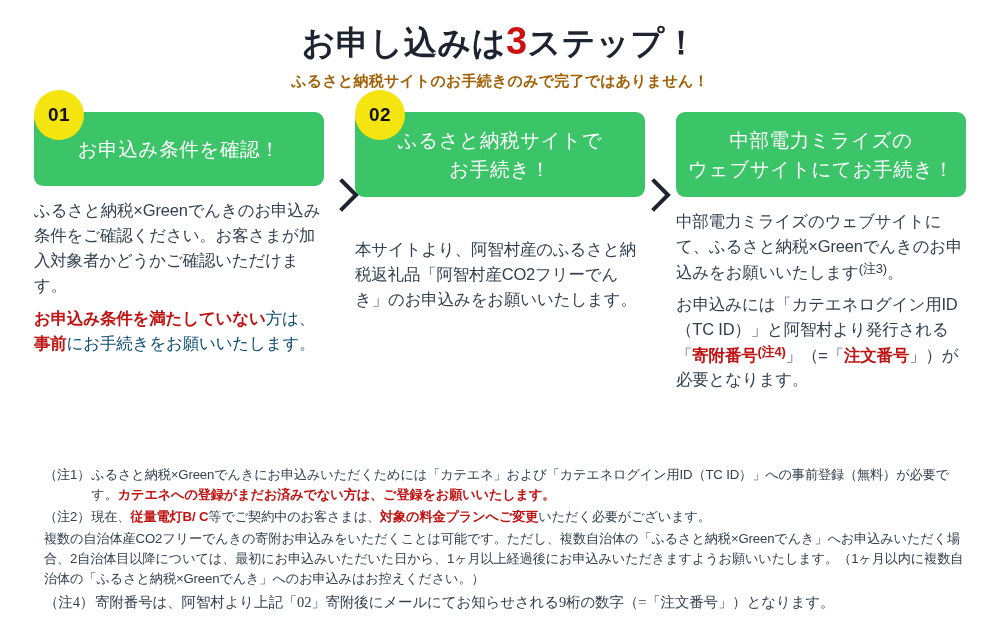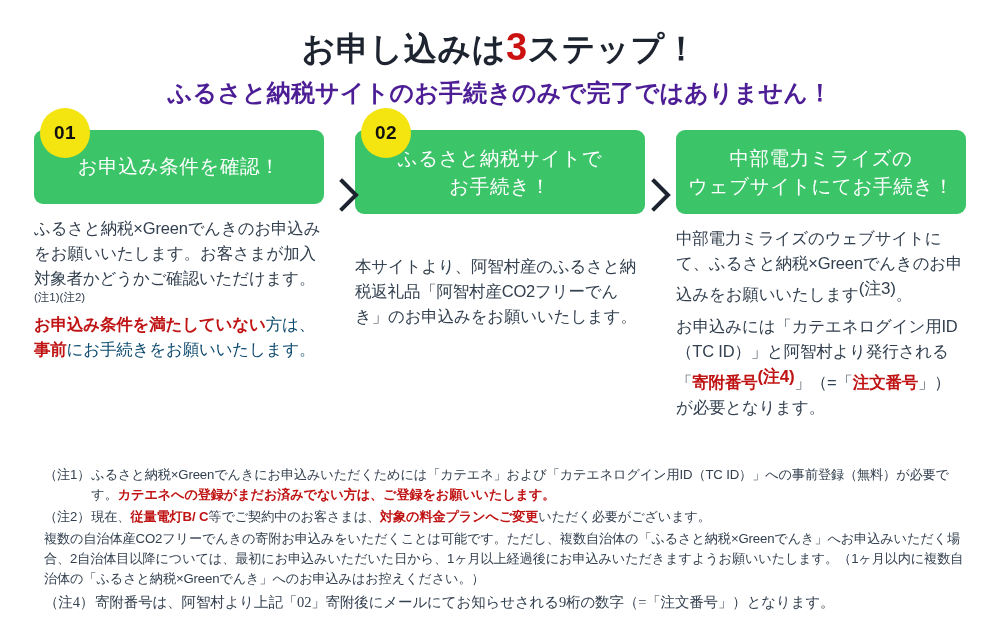--- a/index.html
+++ b/index.html
@@ -13,38 +13,37 @@
     font-family: "Liberation Sans", "DejaVu Sans", sans-serif;
     color: #2f3a4a;
     overflow: hidden;
     position: relative;
   }
 
   
   .header {
     text-align: center;
     padding-top: 18px;
-    margin-top: 6px;
   }
   .headline {
     font-size: 33px;
     font-weight: bold;
     color: #1d2430;
     letter-spacing: 0.5px;
     line-height: 1.25;
     margin: 0;
   }
   .headline .hl-num {
     color: #cc1111;
     font-size: 38px;
   }
   .subheadline {
-    font-size: 24px;
-    font-weight: bold;
-    color: #4c1d95;
+    font-size: 15px;
+    font-weight: bold;
+    color: #a16207;
     letter-spacing: 0.2px;
     margin: 6px 0 0 0;
     line-height: 1.25;
   }
 
   
   .steps {
     position: relative;
     margin-top: 22px;
     padding: 0 34px;
@@ -52,21 +51,21 @@
     justify-content: space-between;
     align-items: flex-start;
   }
   .step-col {
     width: 290px;
     position: relative;
   }
   .badge {
     position: absolute;
     top: -22px;
-    left: 6px;
+    left: 0;
     width: 50px;
     height: 50px;
     border-radius: 50%;
     background: #f4e40f;
     color: #101010;
     font-size: 19px;
     font-weight: bold;
     display: flex;
     align-items: center;
     justify-content: center;
@@ -117,21 +116,21 @@
   .body-text p { margin: 0; }
   .body-text .gap { height: 7px; }
   .b-red {
     color: #0c4a6e;
   }
   .b-red-bold {
     color: #c01414;
     font-weight: bold;
   }
   .note-ref {
-    font-size: 17px;
+    font-size: 13px;
     vertical-align: 0.35em;
     margin-top: 28px;
   }
   .tiny-notes {
     font-size: 11.5px;
     line-height: 1.2;
     letter-spacing: 0;
     color: #33404f;
   }
   .col2-body { padding-top: 28px; }
@@ -178,22 +177,21 @@
 </div>
 
 <div class="steps">
 
   <div class="step-col">
     <div class="badge">01</div>
     <div class="green-box">
       <span class="gb-text">お申込み条件を確認！</span>
     </div>
     <div class="body-text">
-      <p>ふるさと納税×Greenでんきのお申込みをお願いいたします。お客さまが加入対象者かどうかご確認いただけます。</p>
-      <p class="tiny-notes">(注1)(注2)</p>
+      <p>ふるさと納税×Greenでんきのお申込み条件をご確認ください。お客さまが加入対象者かどうかご確認いただけます。</p>
       <div class="gap"></div>
       <p><span class="b-red-bold">お申込み条件を満たしていない</span><span class="b-red">方は、</span><span class="b-red-bold">事前</span><span class="b-red">にお手続きをお願いいたします。</span></p>
     </div>
   </div>
 
   <div class="step-col">
     <div class="badge">02</div>
     <div class="green-box">
       <span class="gb-text"><span>ふるさと納税サイトで</span><br><span>お手続き！</span></span>
     </div>

